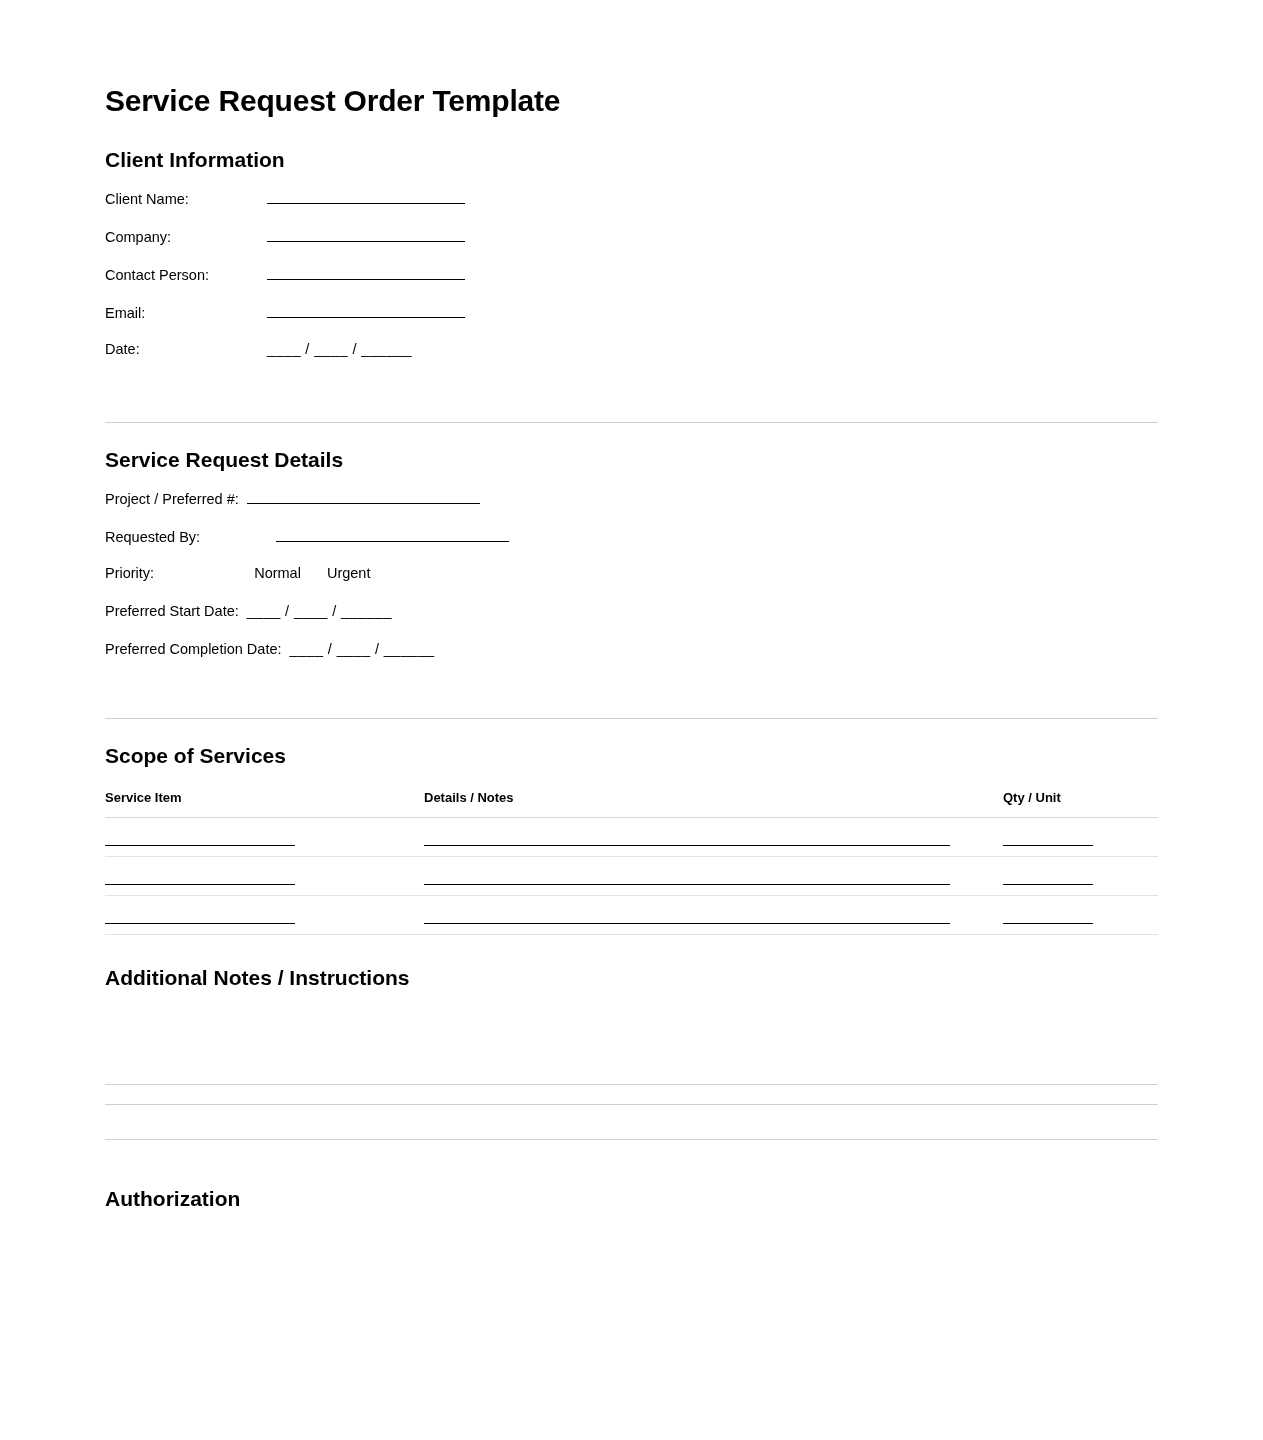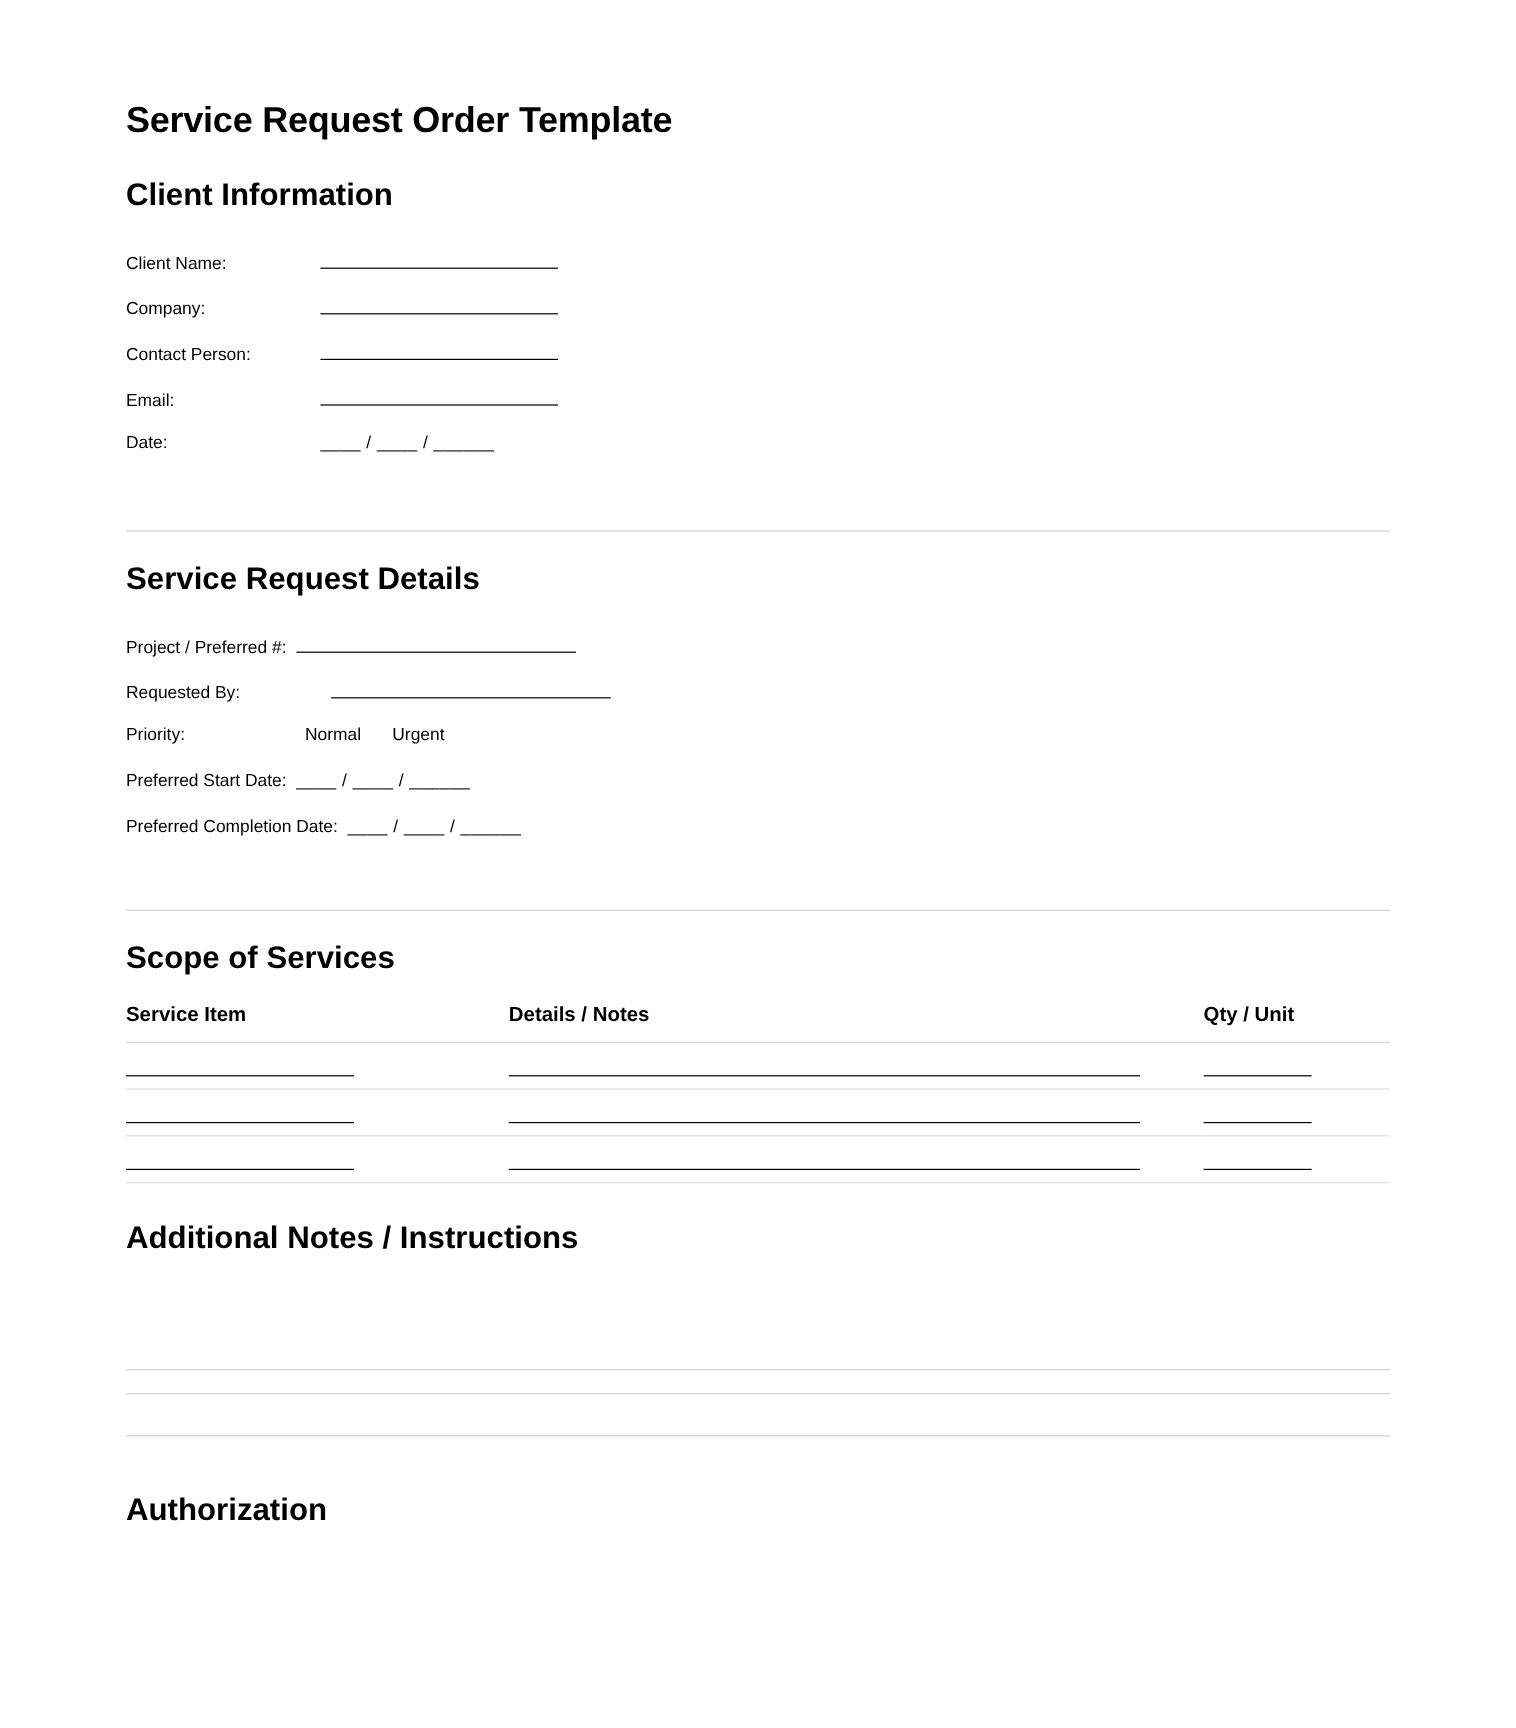--- a/index.html
+++ b/index.html
@@ -30,21 +30,21 @@
   
   .doc-title {
     font-size: 30px;
     font-weight: bold;
     letter-spacing: -0.2px;
     margin: 0;
     padding-top: 84px;
     line-height: 1.15;
   }
   .section-title {
-    font-size: 26px;
+    font-size: 21px;
     font-weight: bold;
     margin: 0;
     line-height: 1.2;
   }
   .t-client   { padding-top: 28px; }
   .t-details  { padding-top: 24px; }
   .t-scope    { padding-top: 24px; }
   .t-notes    { padding-top: 30px; }
   .t-auth     { padding-top: 30px; }
 
@@ -53,21 +53,21 @@
     border: 0;
     border-top: 1px solid #cfcfcf;
     margin: 0;
     width: 1053px;
     height: 0;
   }
   .div-1 { margin-top: 42px; }
   .div-2 { margin-top: 38px; }
 
   
-  .form-rows { margin-top: 32px; }
+  .form-rows { margin-top: 18px; }
   .frow {
     display: flex;
     align-items: baseline;
     font-size: 14.5px;
     line-height: 1.1;
     height: 38px;
   }
   .frow .lbl {
     white-space: nowrap;
   }
@@ -99,21 +99,21 @@
 
   
   .scope-table {
     width: 1053px;
     border-collapse: collapse;
     margin-top: 22px;
     table-layout: fixed;
   }
   .scope-table th {
     text-align: left;
-    font-size: 17px;
+    font-size: 13px;
     font-weight: bold;
     padding: 0 0 12px 0;
     border-bottom: 1px solid #d8d8d8;
   }
   .scope-table td {
     padding: 16px 0 10px 0;
     border-bottom: 1px solid #e2e2e2;
     vertical-align: bottom;
   }
   .col-item  { width: 319px; }

